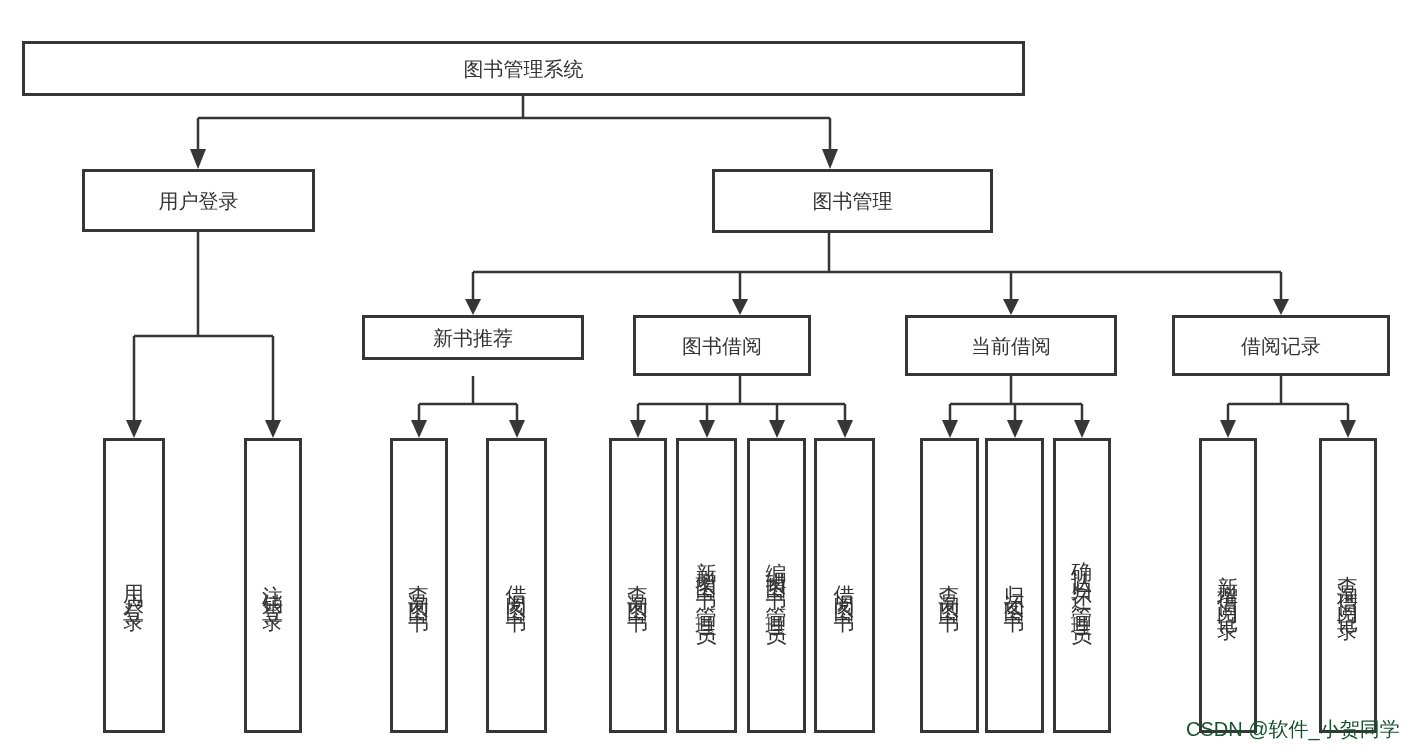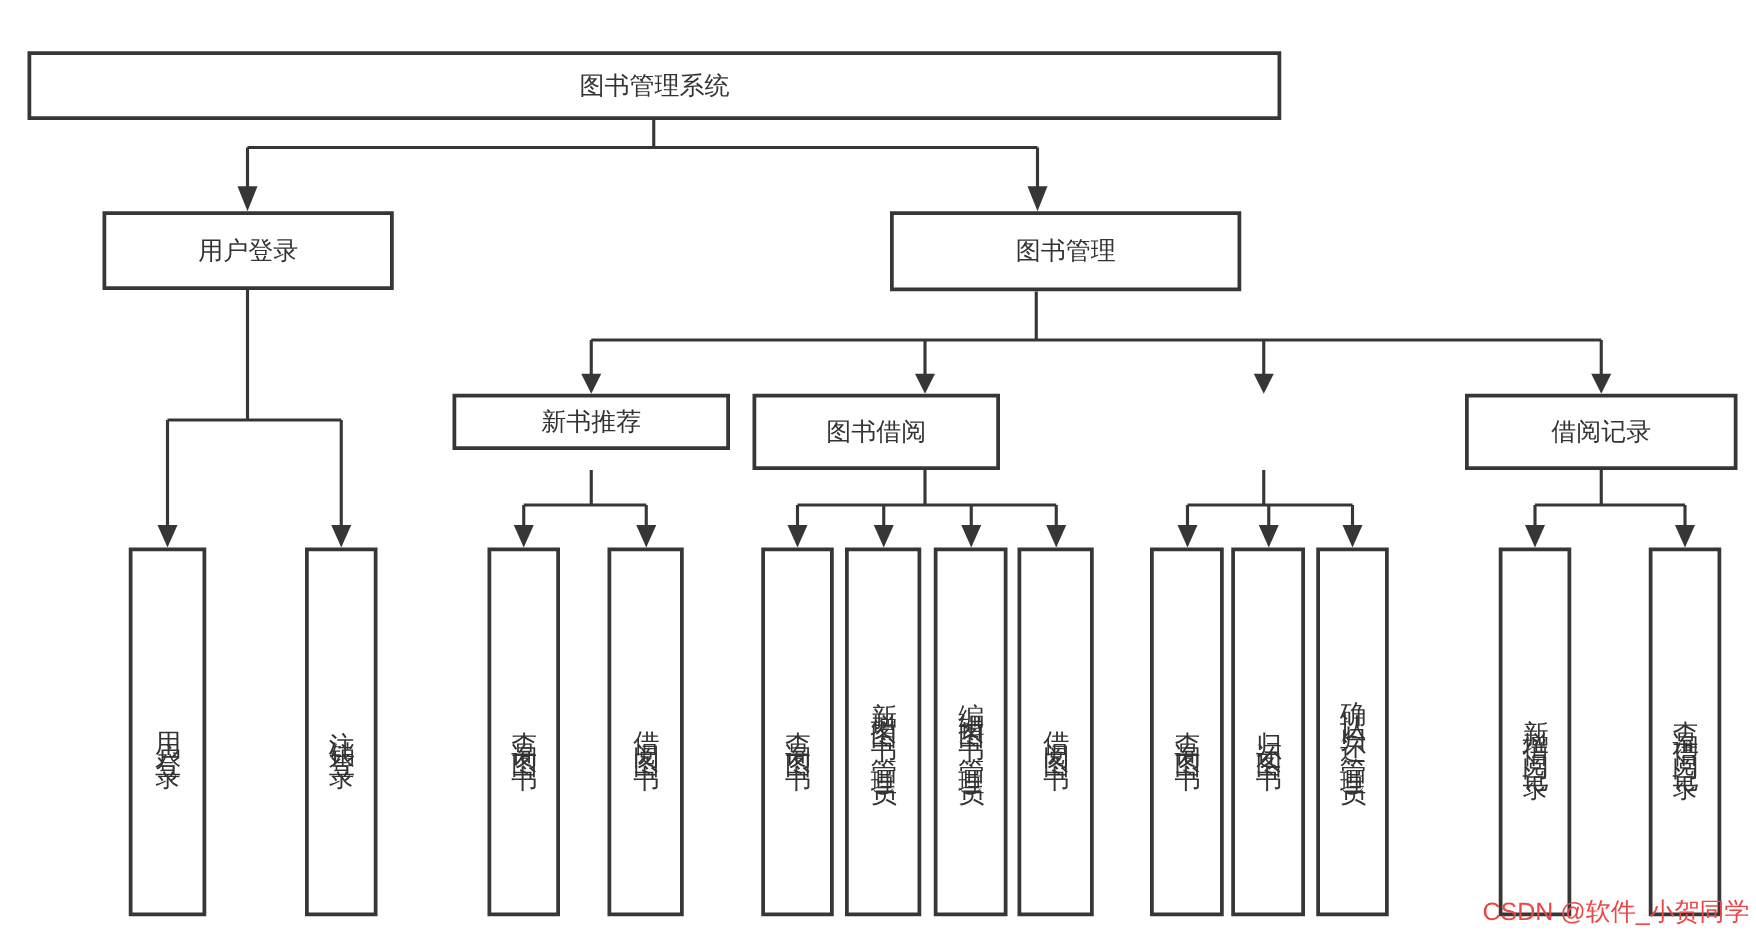--- a/index.html
+++ b/index.html
@@ -17,40 +17,40 @@
   .hlabel{font-size:20px;line-height:1;white-space:nowrap;}
   .vlabel{
     writing-mode:vertical-rl;text-orientation:mixed;
     font-size:21px;letter-spacing:9px;line-height:1;color:#333333;
   }
   
   .root {left:22px;  top:13px;  width:1003px;height:55px;margin-top:28px;}
   .l2a  {left:82px;  top:169px; width:233px; height:63px;}
   .l2b  {left:712px; top:169px; width:281px; height:64px;}
   .l3a  {left:362px; top:315px; width:222px; height:45px;}
-  .l3b  {left:602px; top:315px; width:198px; height:61px;}
+  .l3b  {left:633px; top:315px; width:178px; height:61px;}
   .l3c  {left:905px; top:315px; width:212px; height:61px;}
   .l3d  {left:1172px;top:315px; width:218px; height:61px;}
   .leaf {top:438px;height:295px;}
   .lf1 {left:103px; width:62px;}
   .lf2 {left:244px; width:58px;}
   .lf3 {left:390px; width:58px;}
   .lf4 {left:486px; width:61px;}
   .lf5 {left:609px; width:58px;}
   .lf6 {left:676px; width:61px;}
   .lf7 {left:747px; width:59px;}
   .lf8 {left:814px; width:61px;}
   .lf9 {left:920px; width:59px;}
   .lf10{left:985px; width:59px;}
   .lf11{left:1053px;width:58px;}
   .lf12{left:1199px;width:58px;}
   .lf13{left:1319px;width:58px;}
   .watermark{
     position:absolute;left:1186px;top:716px;z-index:3;
-    font-size:20px;color:#ef4444;white-space:nowrap;
+    font-size:20px;color:#14532d;white-space:nowrap;
   }
 </style>
 </head>
 <body>
 
 <div class="canvas">
 
   <svg class="connectors" width="1405" height="747" viewBox="0 0 1405 747" fill="none" stroke="#363636" stroke-width="2.5">
 
     <path d="M523,68 V118 M198,118 H830 M198,118 V150 M830,118 V150"></path>
@@ -97,20 +97,23 @@
   <div class="nodebox l2b">
     <span class="hlabel">图书管理</span>
   </div>
 
   <div class="nodebox l3a">
     <span class="hlabel">新书推荐</span>
   </div>
   <div class="nodebox l3b">
     <span class="hlabel">图书借阅</span>
   </div>
+  <div class="nodebox l3c">
+    <span class="hlabel">当前借阅</span>
+  </div>
   <div class="nodebox l3d">
     <span class="hlabel">借阅记录</span>
   </div>
 
   <div class="nodebox leaf lf1">
     <span class="vlabel">用户登录</span>
   </div>
   <div class="nodebox leaf lf2">
     <span class="vlabel">注销登录</span>
   </div>

